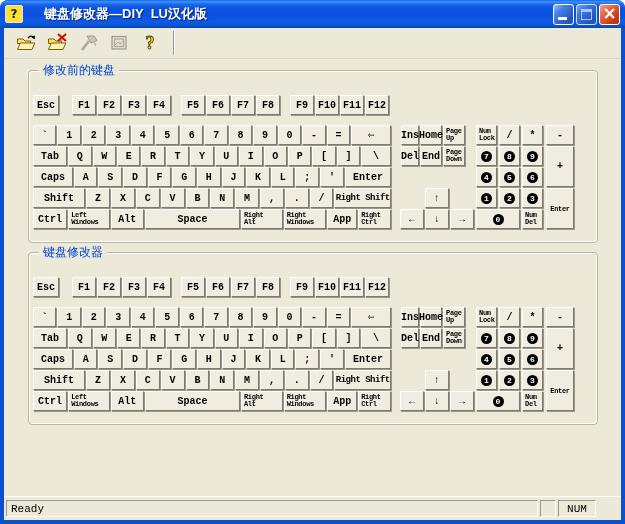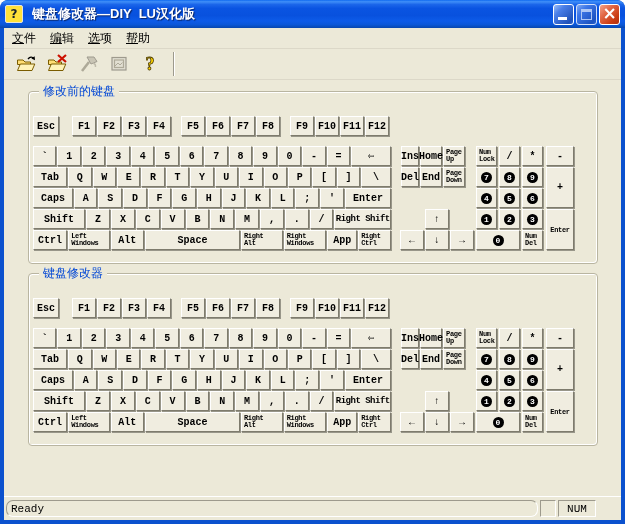--- a/index.html
+++ b/index.html
@@ -6,21 +6,21 @@
   body{width:625px;height:524px;font-family:"Liberation Sans",sans-serif;-webkit-font-smoothing:none;}
   .window{position:relative;width:625px;height:524px;background:var(--border-blue,#0B51CE);
           border-radius:8px 8px 0 0;overflow:hidden;}
   
   .titlebar{position:absolute;top:0;left:0;right:0;height:28px;display:flex;align-items:center;
     padding:0 5px;box-sizing:border-box;
     background:linear-gradient(180deg,#0F6AF0 0%,#3F8EF8 6%,#1B66EA 16%,#0A54E2 30%,#0851DE 55%,#0D5BE8 75%,#0B57D8 88%,#0847AE 100%);
     border-radius:8px 8px 0 0;}
   .title-icon{width:16px;height:16px;background:#FFE13A;border:1px solid #E8E4D8;border-radius:2px;
     display:flex;align-items:center;justify-content:center;font:bold 12px "DejaVu Sans",sans-serif;color:#16212C;flex:0 0 auto;}
-  .title-text{color:#fff;font-weight:bold;font-size:13px;margin-left:9px;flex:1;white-space:pre;
+  .title-text{color:#fff;font-weight:bold;font-size:13px;margin-left:21px;flex:1;white-space:pre;
     text-shadow:1px 1px 1px rgba(10,20,60,.75);overflow:hidden;}
   .win-btn{width:21px;height:21px;margin-left:2px;border:1px solid #fff;border-radius:3px;
     position:relative;box-sizing:border-box;flex:0 0 auto;cursor:default;}
   .btn-min,.btn-max{background:linear-gradient(135deg,#9CBEF7 0%,#4A7FE8 30%,#2051B8 85%,#3166CF 100%);}
   .btn-max{opacity:.8;}
   .btn-close{background:linear-gradient(135deg,#F4A38A 0%,#E26846 35%,#C93A12 75%,#B03010 100%);}
   .btn-min::after{content:"";position:absolute;left:4px;bottom:4px;width:9px;height:3px;background:#fff;}
   .btn-max::after{content:"";position:absolute;left:4px;top:4px;width:11px;height:11px;box-sizing:border-box;
     border:1px solid #E9F1FD;border-top-width:3px;opacity:.9;}
   .btn-close::after{content:"×";position:absolute;left:50%;top:50%;transform:translate(-50%,-56%);
@@ -55,46 +55,40 @@
   .key.small-one{font-size:7px;letter-spacing:-.3px;}
   .krow{position:absolute;left:4px;width:358px;height:20px;display:flex;column-gap:1px;}
   .krow .key{position:relative;height:20px;}
   .circ{width:11px;height:11px;border-radius:50%;background:#000;color:#fff;
     display:flex;align-items:center;justify-content:center;font:bold 8px "Liberation Mono",monospace;}
   
   .statusbar{height:24px;display:flex;align-items:stretch;padding:3px 3px 3px 2px;box-sizing:border-box;
     gap:2px;border-top:1px solid #FFFFFF;font:11px "Liberation Mono",monospace;color:#000;}
   .sb-panel{border:1px solid;border-color:#9D9A8D #FFFFFF #FFFFFF #9D9A8D;box-sizing:border-box;
     display:flex;align-items:center;padding:0 4px;background:var(--client-bg,#ECE9D8);}
-  .sb-ready{flex:1;border-radius:7px;}
+  .sb-ready{flex:1;}
   .sb-blank{width:16px;}
   .sb-num{width:38px;justify-content:center;}
   .sb-corner{width:20px;}
 </style>
 </head>
 <body>
 
 <div class="window">
 
   <div class="titlebar">
     <div class="title-icon">?</div>
     <div class="title-text">键盘修改器—DIY  LU汉化版</div>
     <div class="win-btn btn-min"></div>
     <div class="win-btn btn-max"></div>
     <div class="win-btn btn-close"></div>
   </div>
 
   <div class="wbody">
 
-    <div class="menubar">
-        <div class="menu-item"><u>文</u>件</div>
-        <div class="menu-item"><u>编</u>辑</div>
-        <div class="menu-item"><u>选</u>项</div>
-        <div class="menu-item"><u>帮</u>助</div>
-      </div>
 
     <div class="toolbar">
       <div class="tb-btn">
         <svg width="22" height="22" viewBox="0 0 22 22">
           <path d="M13 6 q3 -3.5 6 -0.5" fill="none" stroke="#000" stroke-width="1.4"></path>
           <path d="M19.6 3.2 L20 7.2 L16.4 5.6 Z" fill="#000"></path>
           <path d="M2.5 7 h5.5 l2 2 h5.5 v2.5 h-13 z" fill="#FFDE74" stroke="#7A5C00" stroke-width="1"></path>
           <path d="M2.5 17.5 l2.8 -6.5 h14.5 l-2.8 6.5 z" fill="#FFF3B8" stroke="#7A5C00" stroke-width="1"></path>
         </svg>
       </div>

